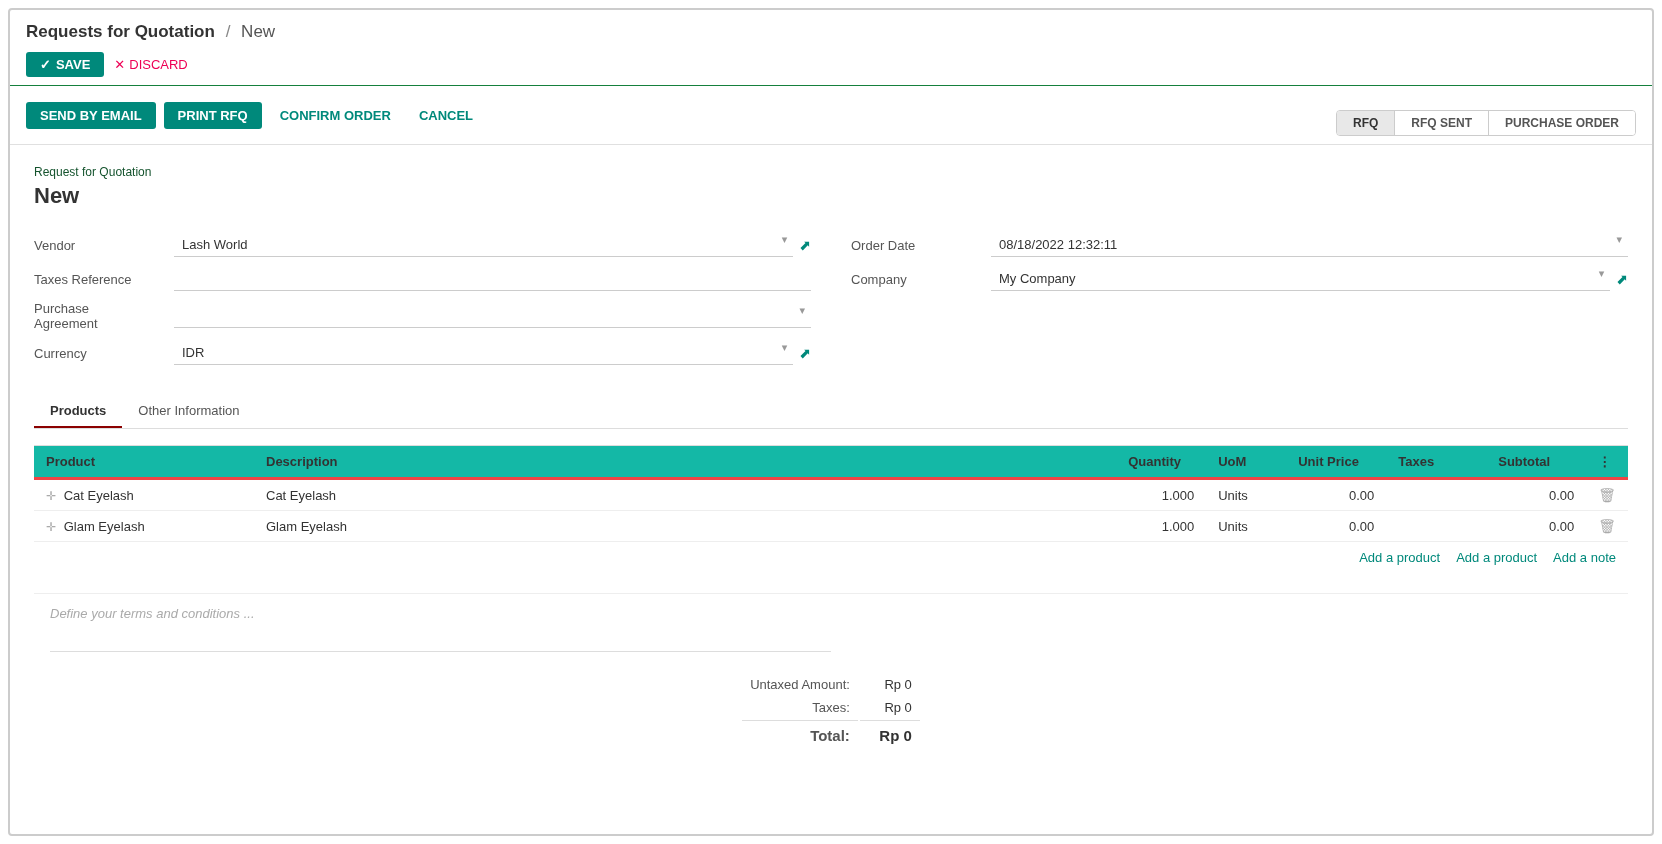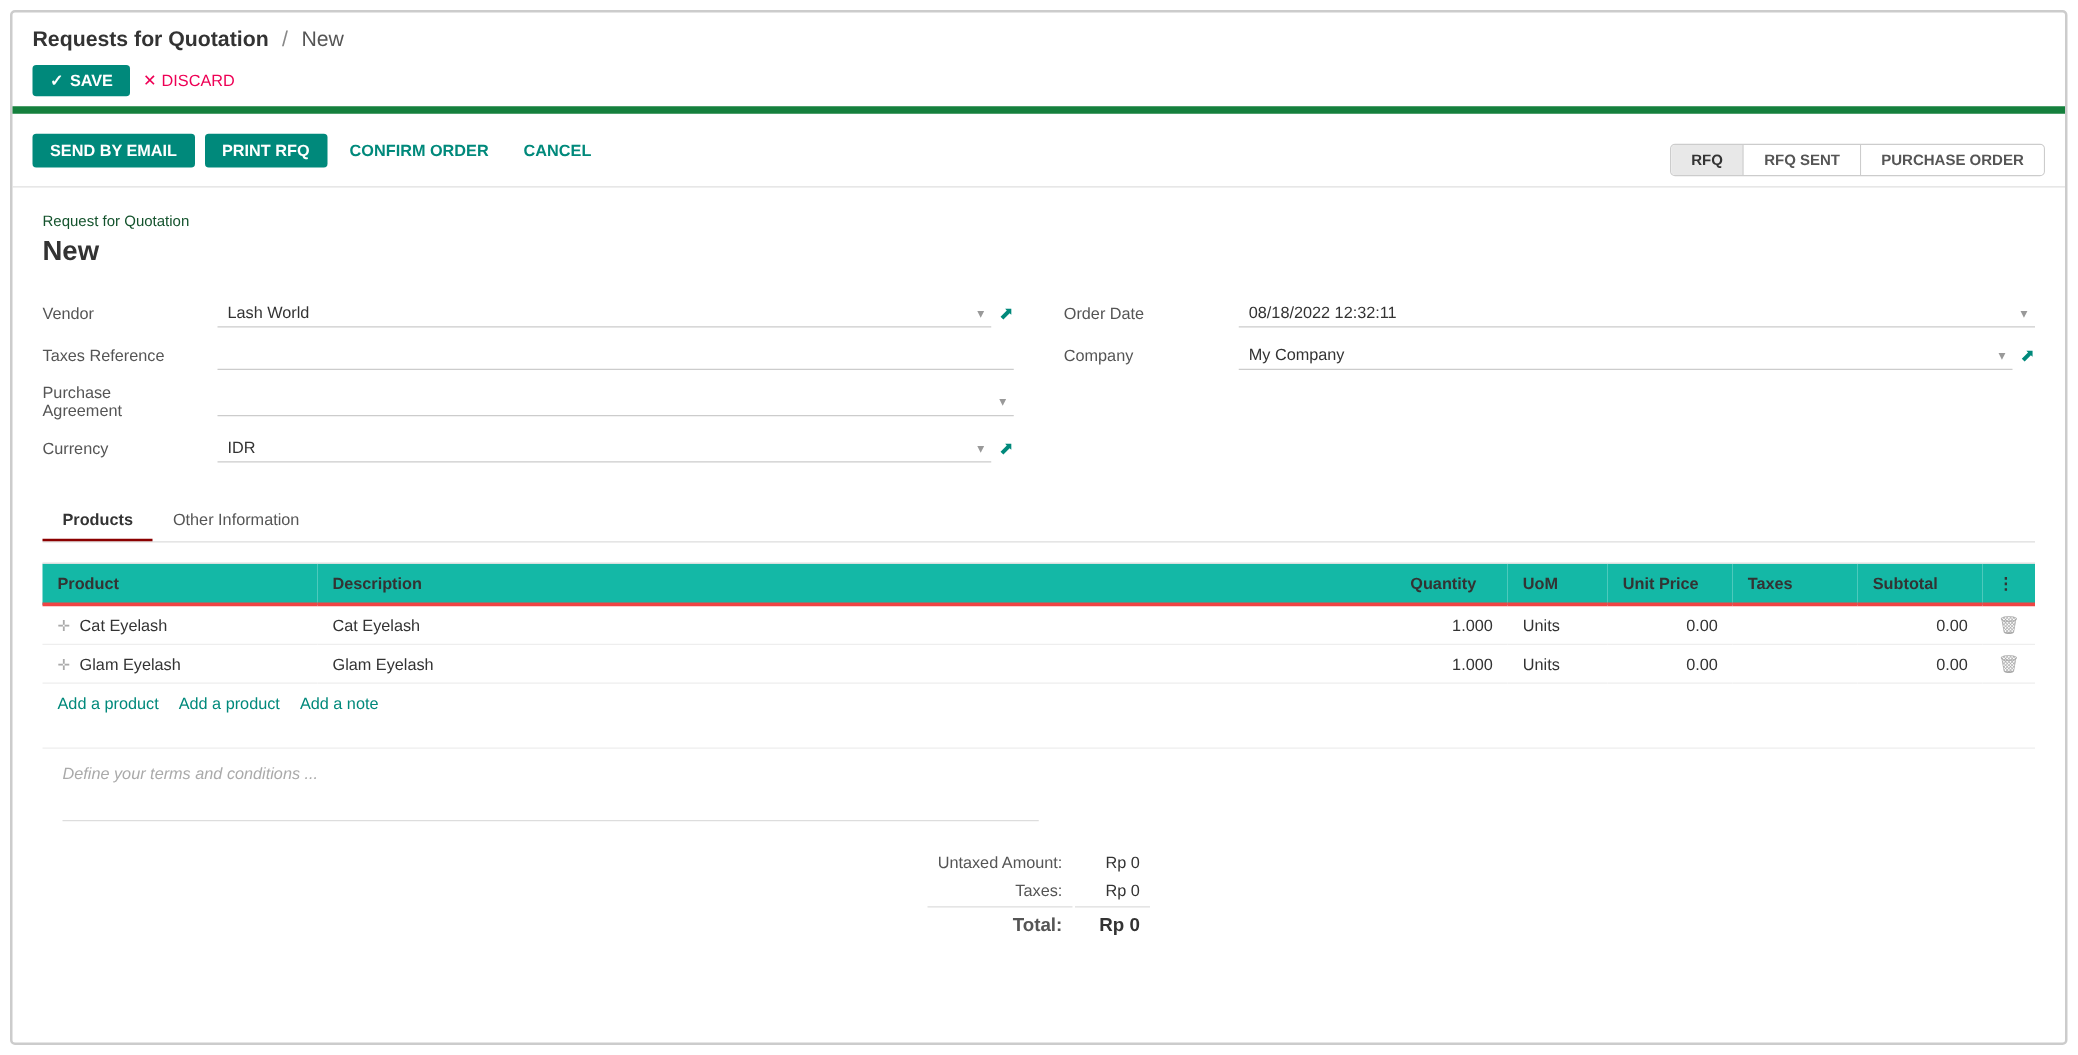--- a/index.html
+++ b/index.html
@@ -1,20 +1,20 @@
 <!DOCTYPE html>
 <html><head>
   <meta charset="utf-8">
   <style>
     * { box-sizing: border-box; margin: 0; padding: 0; }
     body { font-family: Arial, sans-serif; font-size: 13px; background: #fff; color: #333; }
     .outer-border { border: 2px solid #ccc; margin: 8px; border-radius: 4px; min-height: 828px; }
     
     
-    .page-header { padding: 12px 16px 8px 16px; border-bottom: 6px solid #15803d; }
+    .page-header { padding: 12px 16px 8px 16px; border-bottom: 1px solid #15803d; }
     .breadcrumb { font-size: 17px; font-weight: 600; color: #333; margin-bottom: 10px; }
     .breadcrumb span.sep { color: #888; font-weight: 400; margin: 0 6px; }
     .breadcrumb span.current { color: #555; font-weight: 400; }
     .header-actions { display: flex; align-items: center; gap: 10px; }
     .btn-save { background: #00897B; color: #fff; border: none; padding: 5px 14px; border-radius: 3px; font-size: 13px; font-weight: 600; cursor: pointer; display: flex; align-items: center; gap: 5px; }
     .btn-discard { background: none; border: none; color: #e05; font-size: 13px; cursor: pointer; font-weight: 500; display: flex; align-items: center; gap: 4px; }
     
     
     .toolbar { display: flex; align-items: center; padding: 8px 16px; border-bottom: 1px solid #e0e0e0; gap: 8px; }
     .btn-toolbar-teal { background: #00897B; color: #fff; border: none; padding: 6px 14px; border-radius: 3px; font-size: 13px; font-weight: 600; cursor: pointer; }
@@ -31,39 +31,39 @@
     .form-title-small { font-size: 12px; color: #14532d; margin-bottom: 4px; }
     .form-title-large { font-size: 22px; font-weight: 700; color: #333; margin-bottom: 24px; }
     
     
     .form-grid { display: grid; grid-template-columns: 1fr 1fr; gap: 0 40px; margin-bottom: 20px; }
     .form-row { display: flex; align-items: center; margin-bottom: 10px; gap: 10px; }
     .form-label { font-size: 13px; color: #555; min-width: 130px; flex-shrink: 0; }
     .form-input-wrap { flex: 1; display: flex; align-items: center; gap: 6px; }
     .form-input { border: none; border-bottom: 1px solid #ccc; padding: 4px 8px; font-size: 13px; width: 100%; background: #fff; color: #333; outline: none; }
     .form-select { border: none; border-bottom: 1px solid #ccc; padding: 4px 8px; font-size: 13px; background: #fff; color: #333; outline: none; width: 100%; appearance: none; cursor: pointer; }
-    .select-wrapper { flex: 1; position: relative; display: flex; align-items: center; }
+    .select-wrapper { flex: 1; position: relative; display: flex; }
     .select-wrapper::after { content: "▾"; position: absolute; right: 6px; color: #999; pointer-events: none; font-size: 11px; }
     .external-link-icon { color: #00897B; cursor: pointer; font-size: 14px; flex-shrink: 0; }
     
     
     .tabs-section { margin-top: 20px; }
     .tabs-nav { display: flex; border-bottom: 1px solid #ddd; margin-bottom: 16px; }
     .tab-item { padding: 8px 16px; font-size: 13px; cursor: pointer; border-bottom: 2px solid transparent; color: #555; }
     .tab-item.active { border-bottom: 2px solid #8B0000; color: #333; font-weight: 600; }
     
     
     .products-table { width: 100%; border-collapse: collapse; font-size: 13px; }
     .products-table th { background: #14b8a6; padding: 8px 12px; text-align: left; font-weight: 700; color: #333; border-bottom: 3px solid #ef4444; border-top: 1px solid #ddd; }
     .products-table th.right { }
     .products-table td { padding: 7px 12px; border-bottom: 1px solid #eee; vertical-align: middle; }
     .products-table td.right { text-align: right; }
     .drag-handle { color: #aaa; margin-right: 4px; cursor: grab; font-size: 12px; }
     .delete-icon { color: #aaa; cursor: pointer; font-size: 14px; }
-    .add-links { display: flex; gap: 16px; padding: 8px 12px; }
+    .add-links { display: flex; gap: 16px; padding: 8px 12px; justify-content: flex-end; }
     .add-link { color: #00897B; font-size: 13px; cursor: pointer; text-decoration: none; }
     
     
     .terms-section { margin-top: 20px; padding: 12px 16px; border-top: 1px solid #eee; }
     .terms-placeholder { color: #aaa; font-size: 13px; font-style: italic; }
     
     
     .totals-section { display: flex; justify-content: center; padding: 8px 16px 16px 16px; }
     .totals-table { font-size: 13px; }
     .totals-table tr td { padding: 3px 8px; }

